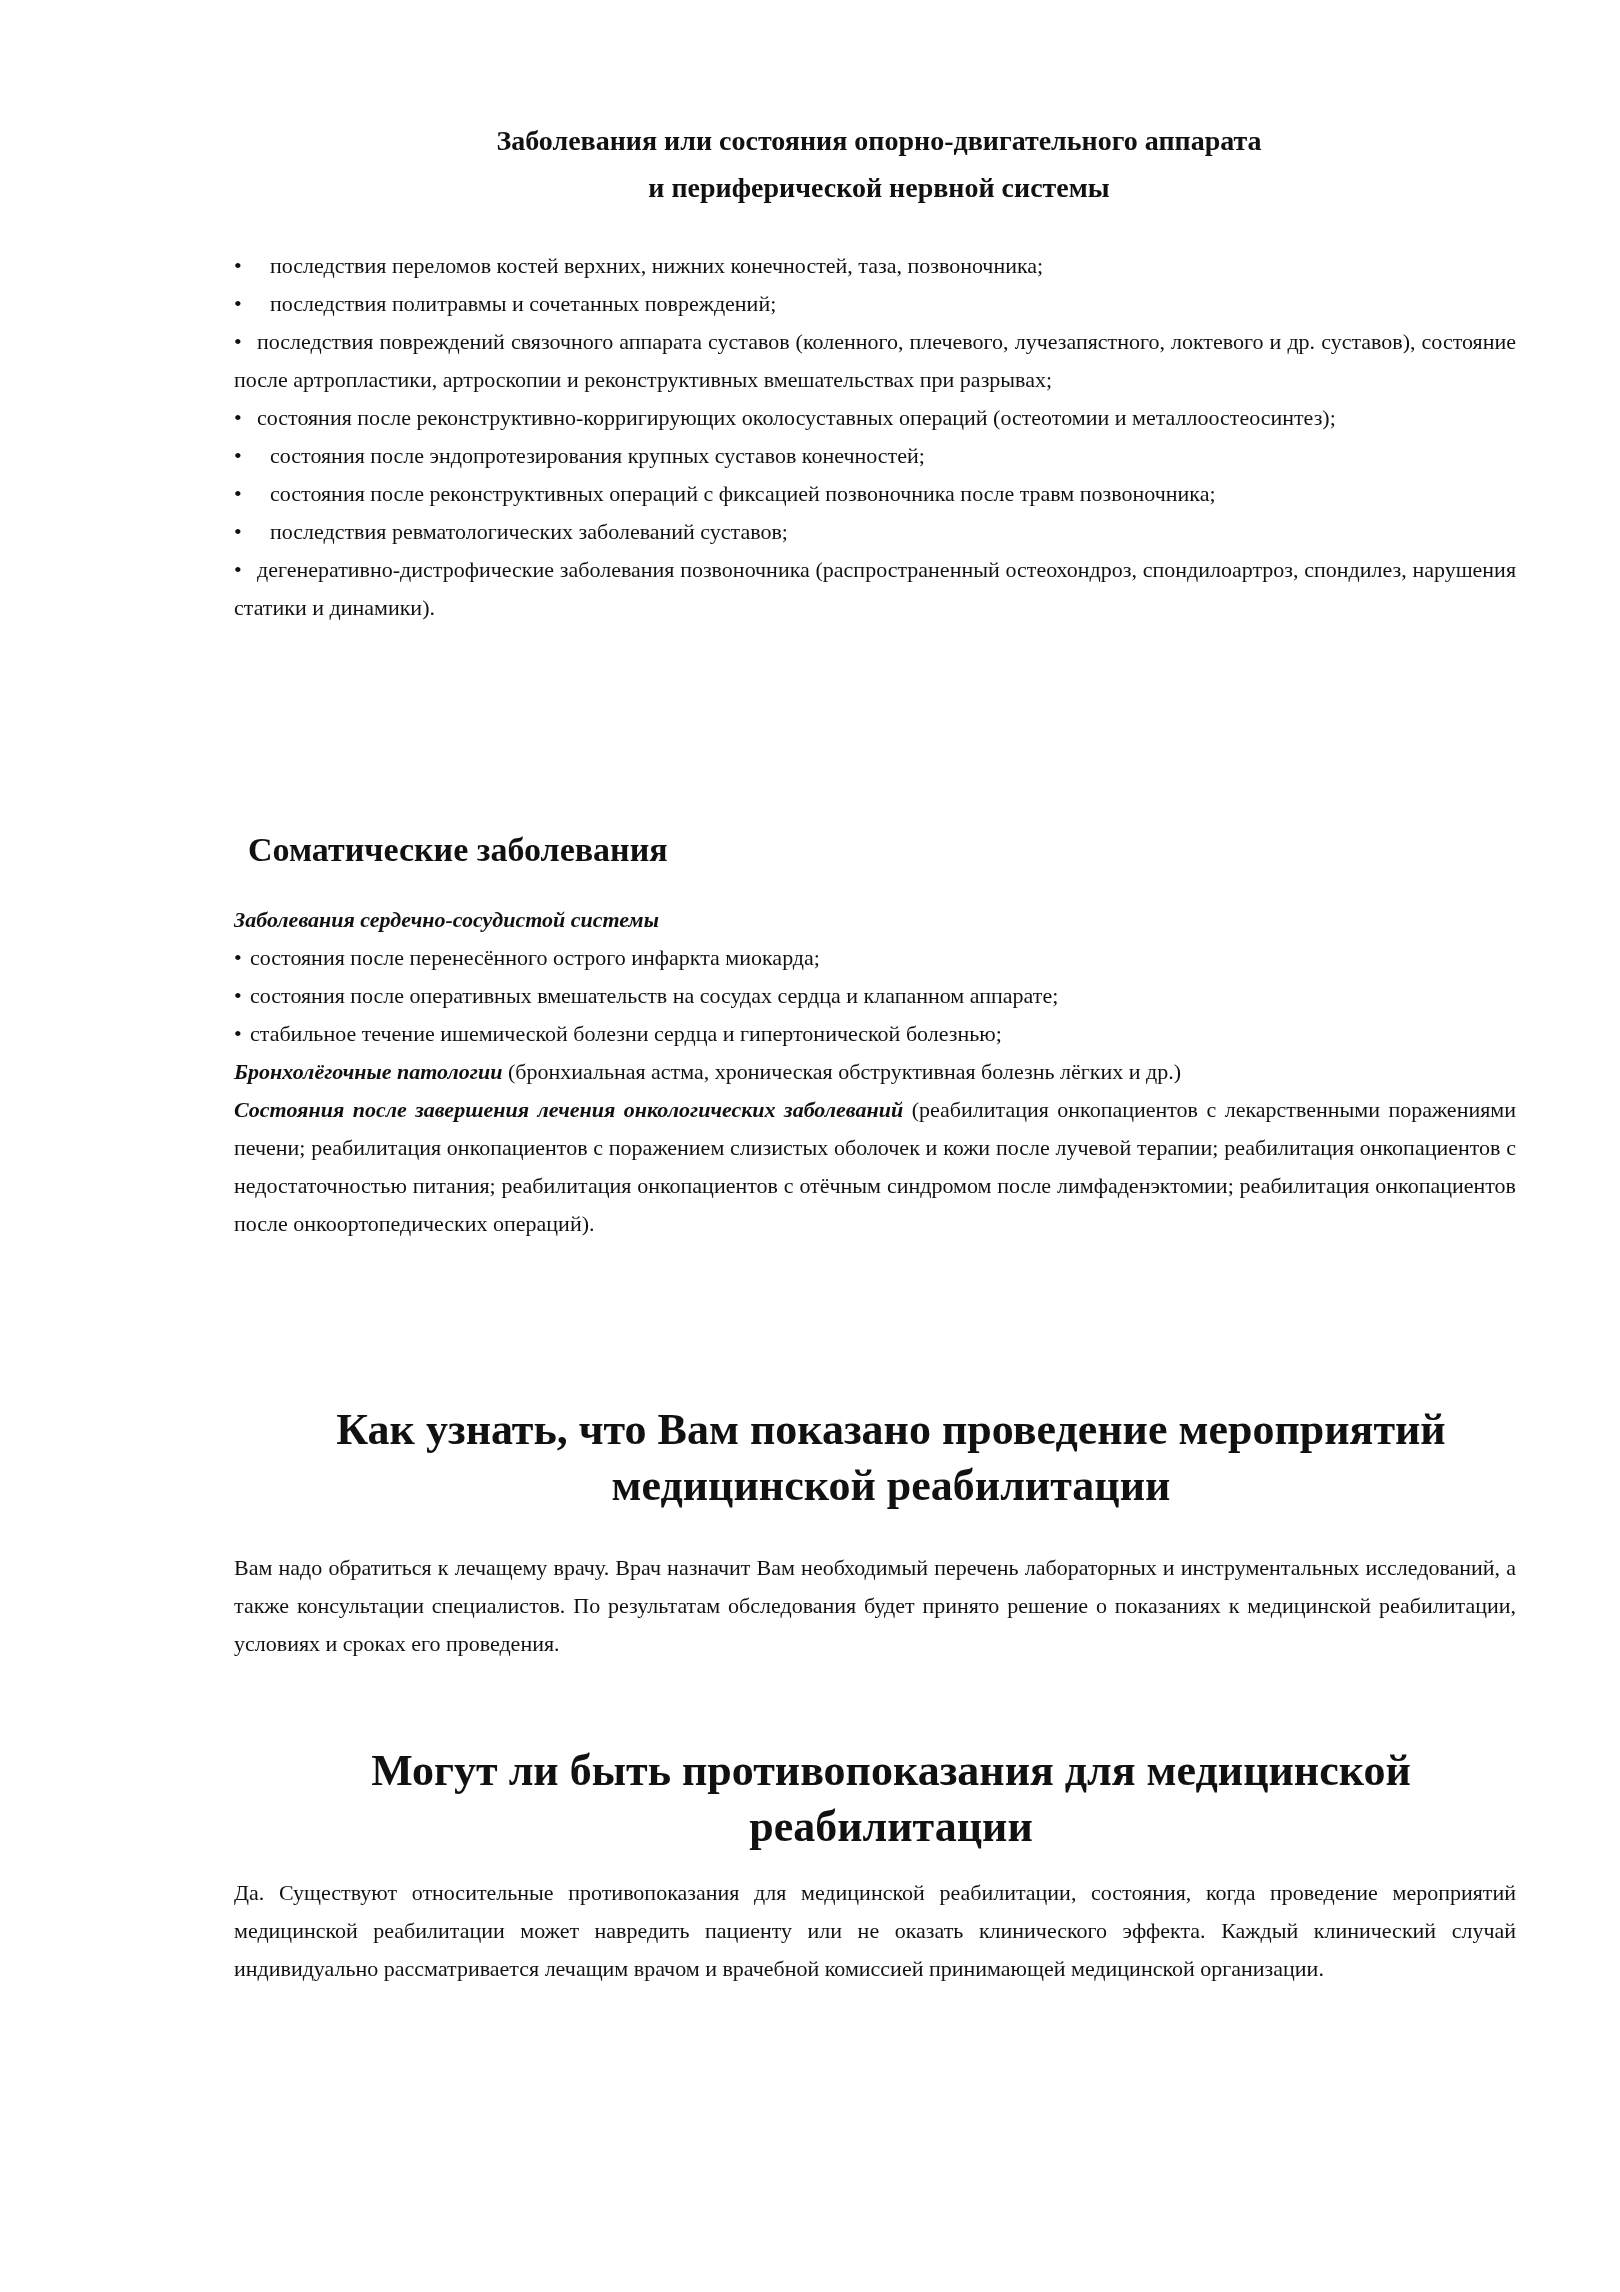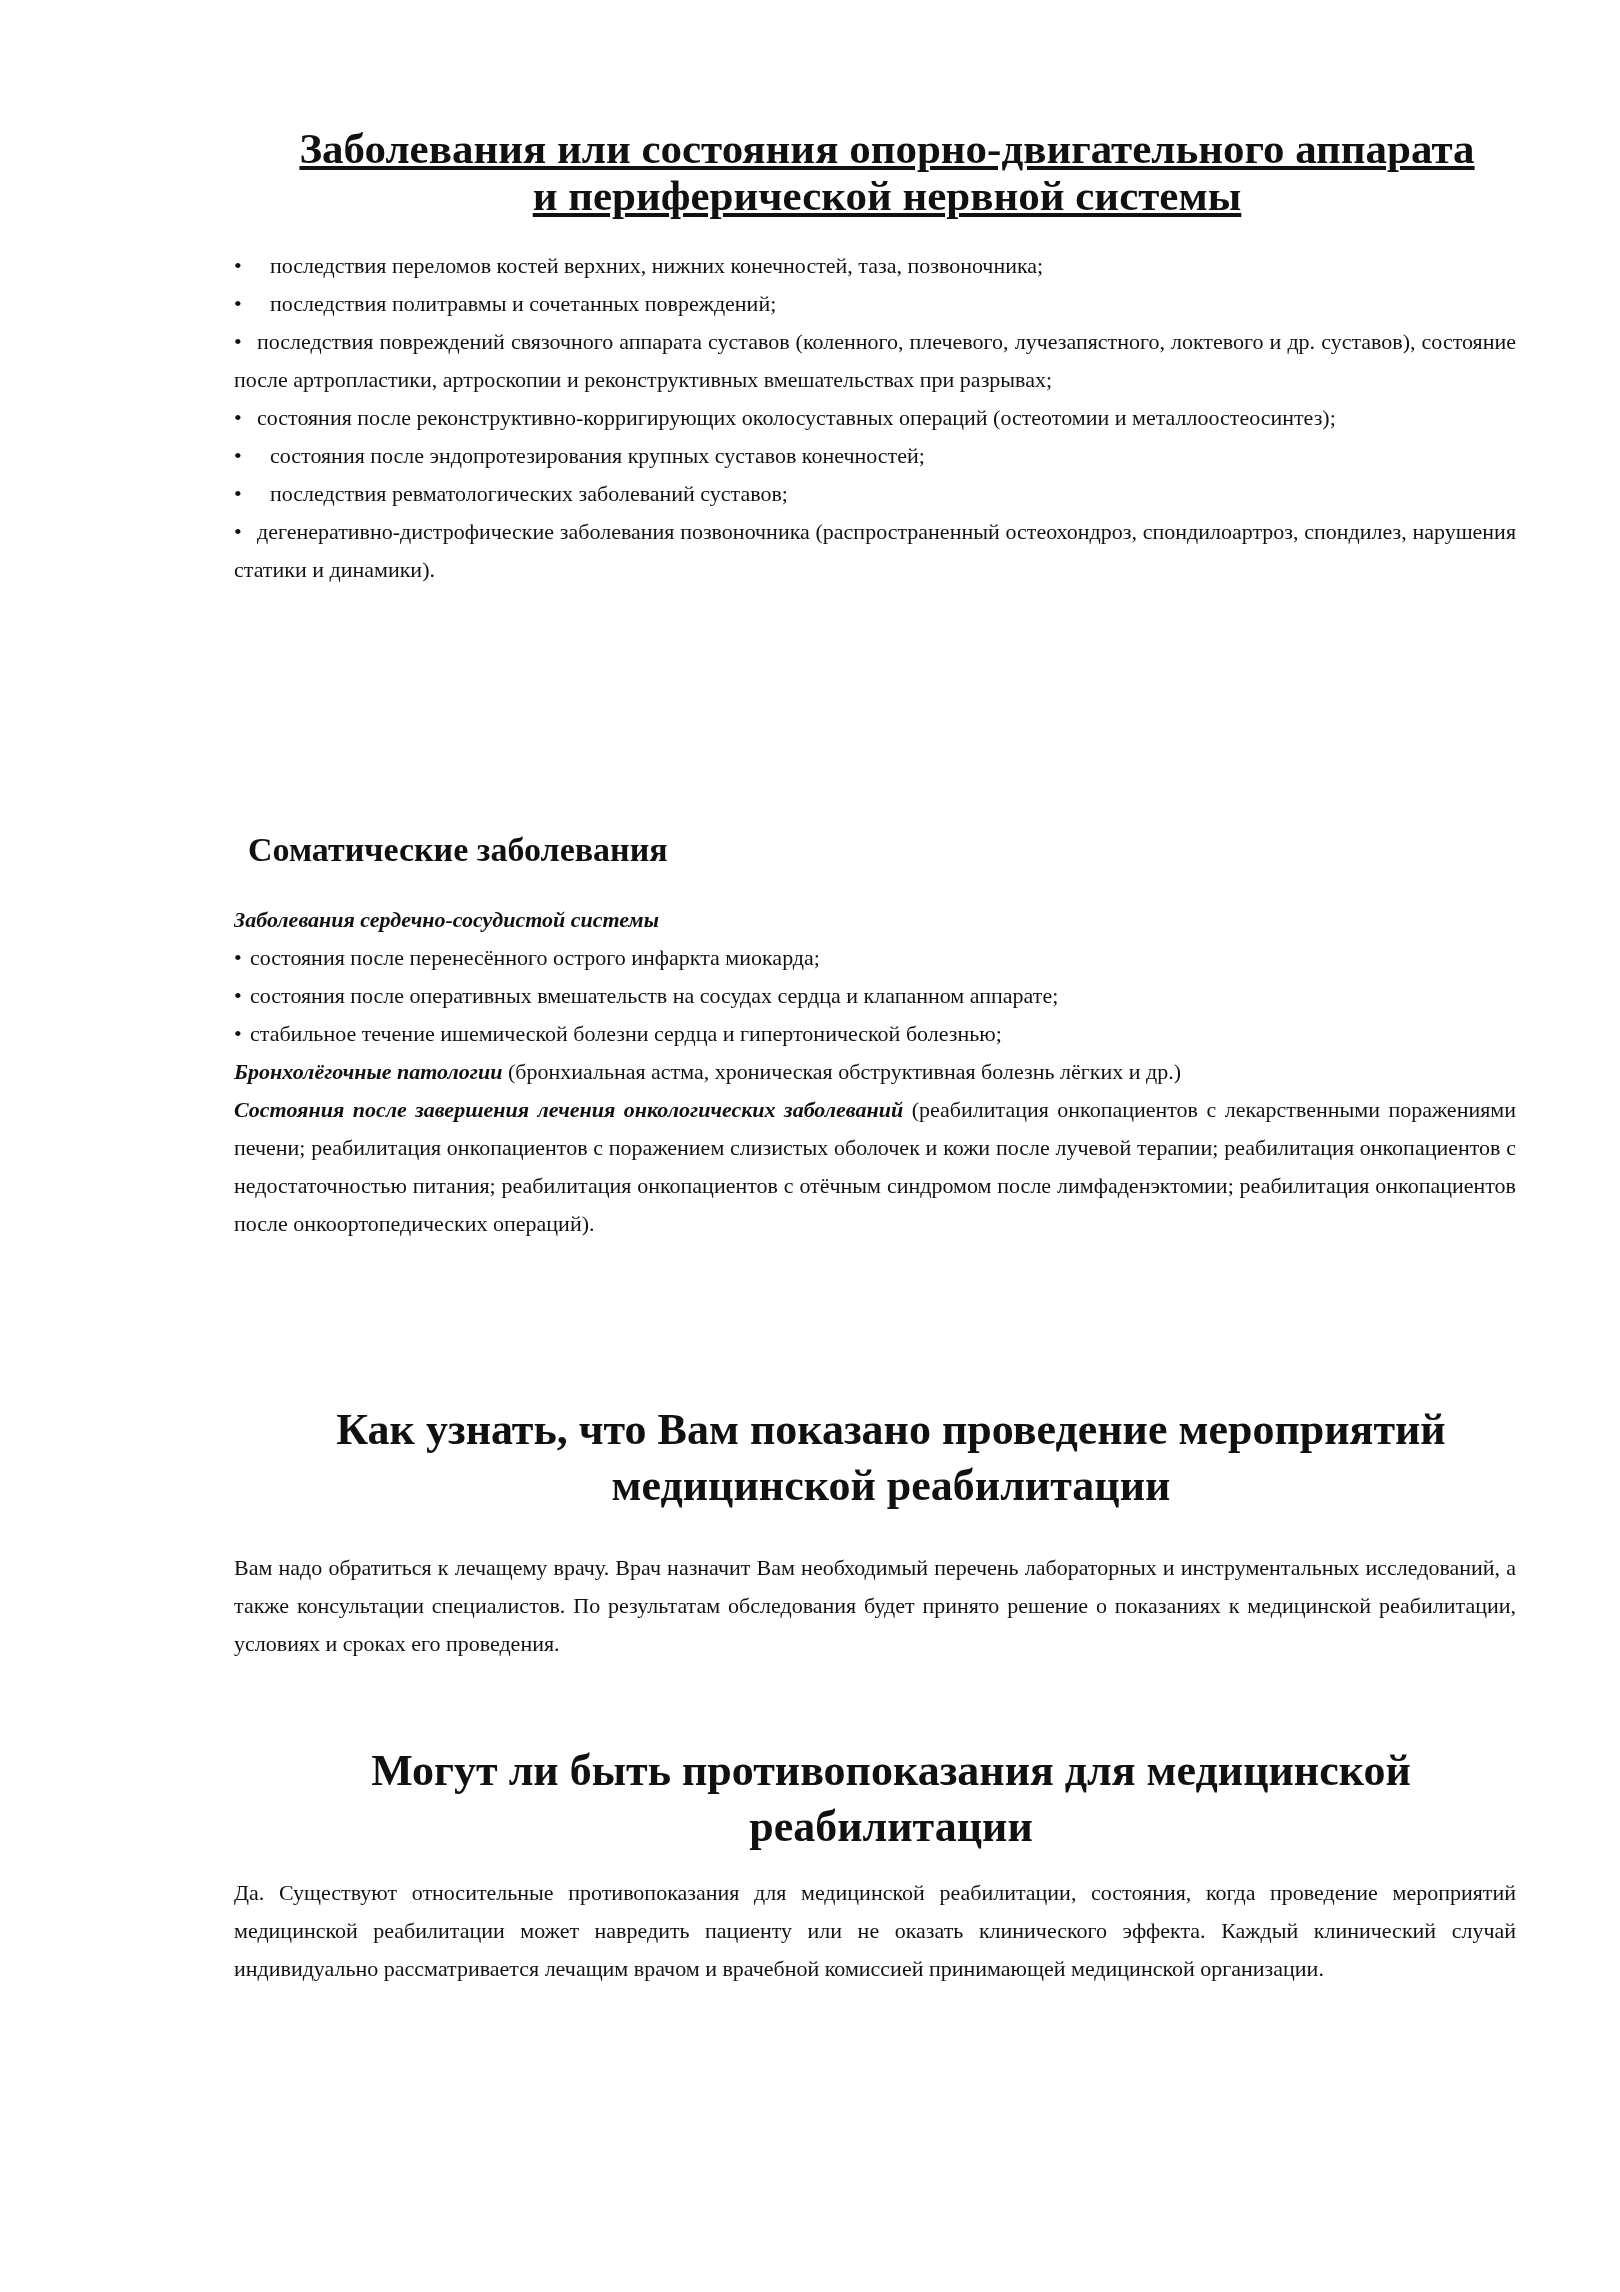--- a/index.html
+++ b/index.html
@@ -7,21 +7,21 @@
   .page {
     position: absolute; left: 0; top: 0; width: 1620px; height: 2293px;
     color: #111111;
     font-family: "Liberation Serif", "DejaVu Serif", serif;
   }
   .content {
     position: absolute; left: 234px; top: 0; width: 1282px;
   }
   .h-main {
     position: absolute; left: 0; width: 1282px; text-align: center;
-    font-weight: bold; font-size: 43px; line-height: 47px; margin: 12px; text-decoration: underline;
+    font-weight: bold; font-size: 28px; line-height: 47px; margin: 4px;
   }
   .h-sub {
     position: absolute; left: 0; width: 1282px; text-align: left;
     font-weight: bold; font-size: 34px; line-height: 41px; margin: 14px;
   }
   .h-big {
     position: absolute; left: 0; width: 1282px; text-align: center;
     font-weight: bold; font-size: 44px; line-height: 56px; margin: 16px;
   }
   .block {
@@ -45,20 +45,21 @@
       <span>Заболевания или состояния опорно-двигательного аппарата</span><br>
       <span>и периферической нервной системы</span>
     </h1>
 
     <div class="block" style="top:247px;">
       <p class="bullet lastline-left"><span class="dot">•</span><span>последствия переломов костей верхних, нижних конечностей, таза, позвоночника;</span></p>
       <p class="bullet lastline-left"><span class="dot">•</span><span>последствия политравмы и сочетанных повреждений;</span></p>
       <p class="bullet lastline-left"><span class="dot tight">•</span><span>последствия повреждений связочного аппарата суставов (коленного, плечевого, лучезапястного, локтевого и др. суставов), состояние после артропластики, артроскопии и реконструктивных вмешательствах при разрывах;</span></p>
       <p class="bullet lastline-left"><span class="dot tight">•</span><span>состояния после реконструктивно-корригирующих околосуставных операций (остеотомии и металлоостеосинтез);</span></p>
       <p class="bullet lastline-left"><span class="dot">•</span><span>состояния после  эндопротезирования крупных суставов конечностей;</span></p>
+      <p class="bullet lastline-left"><span class="dot">•</span><span>состояния после реконструктивных операций  с фиксацией  позвоночника после травм позвоночника;</span></p>
       <p class="bullet lastline-left"><span class="dot">•</span><span>последствия  ревматологических заболеваний суставов;</span></p>
       <p class="bullet lastline-left"><span class="dot tight">•</span><span>дегенеративно-дистрофические заболевания позвоночника (распространенный остеохондроз, спондилоартроз, спондилез, нарушения статики и динамики).</span></p>
     </div>
 
     <h2 class="h-sub" style="top:815px;">Соматические заболевания</h2>
 
     <div class="block" style="top:901px;">
       <p class="b">Заболевания сердечно-сосудистой системы</p>
       <p class="bullet lastline-left"><span class="dot tight" style="width:16px">•</span><span>состояния после перенесённого острого инфаркта миокарда;</span></p>
       <p class="bullet lastline-left"><span class="dot tight" style="width:16px">•</span><span>состояния после оперативных вмешательств на сосудах сердца и клапанном аппарате;</span></p>

